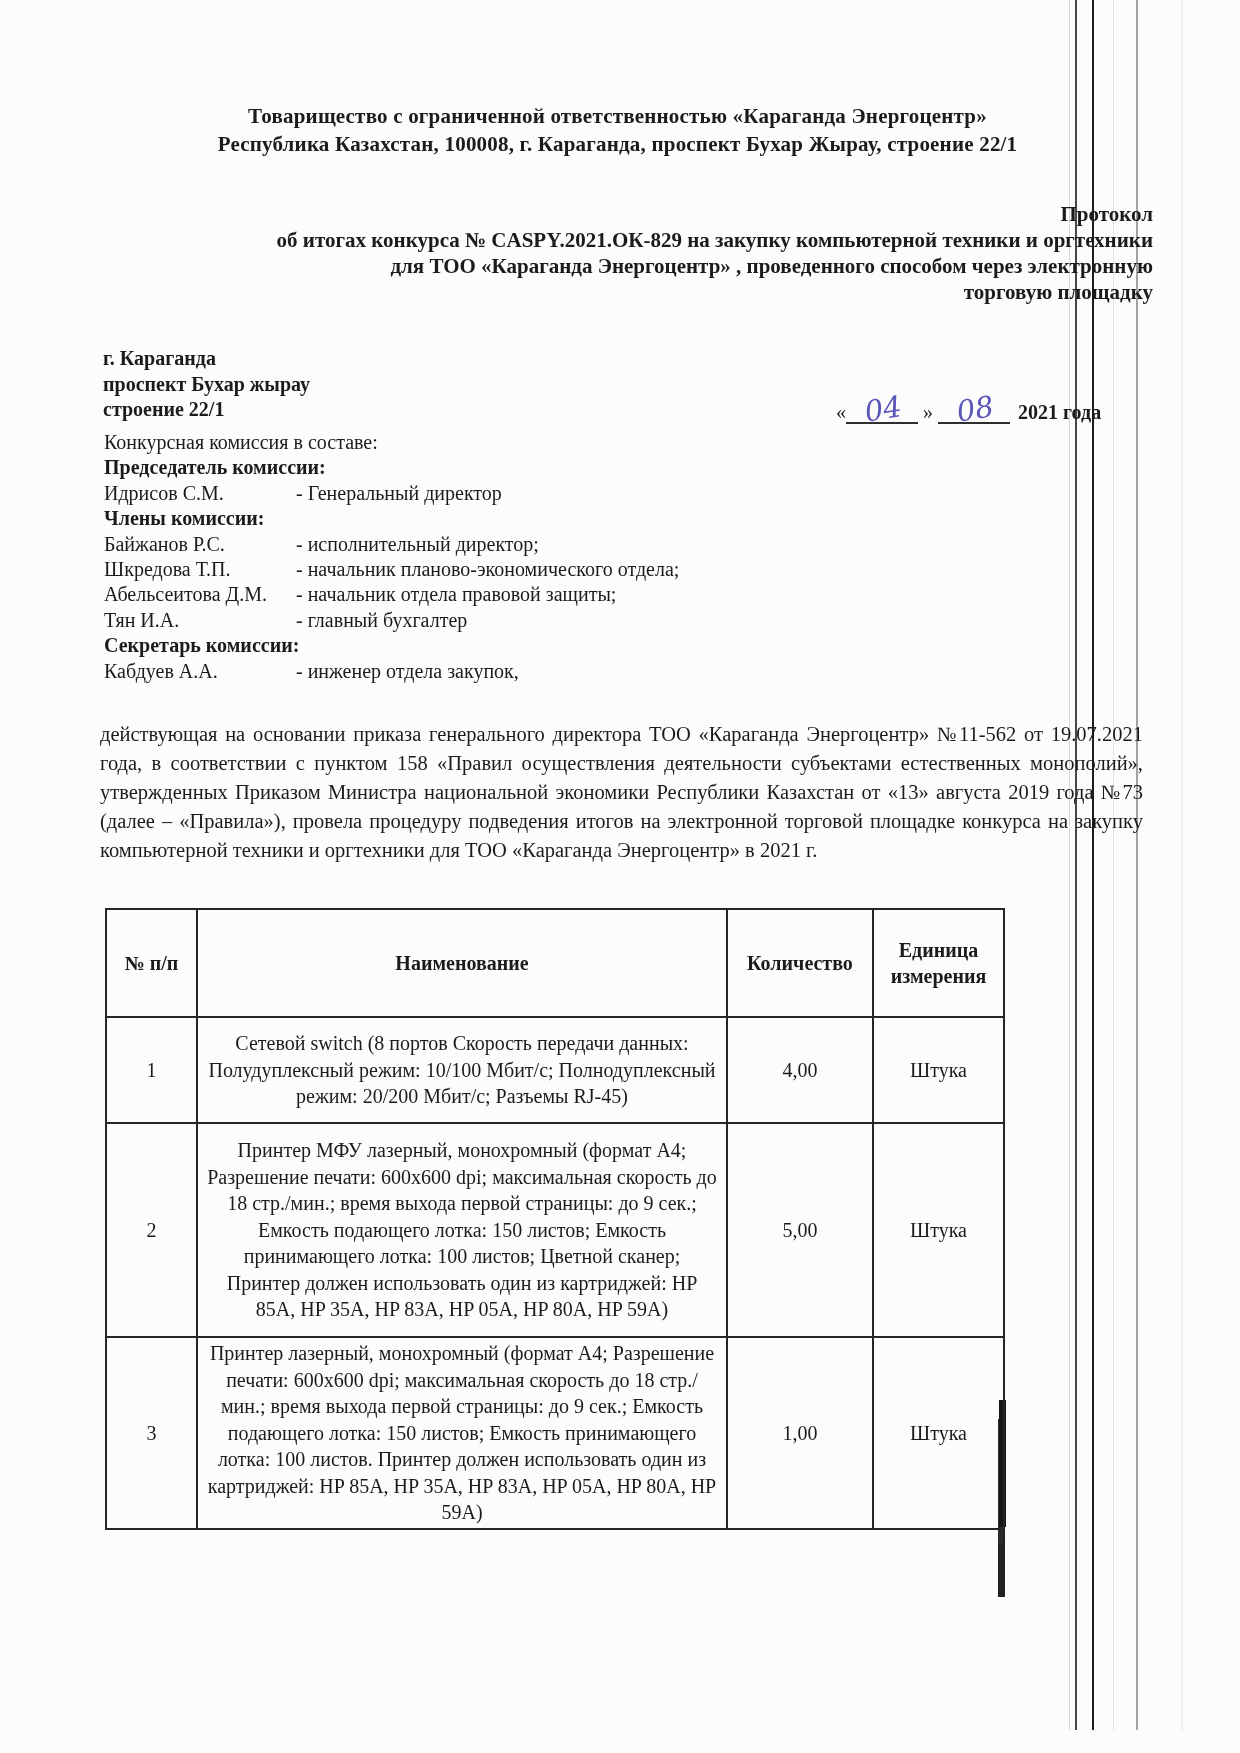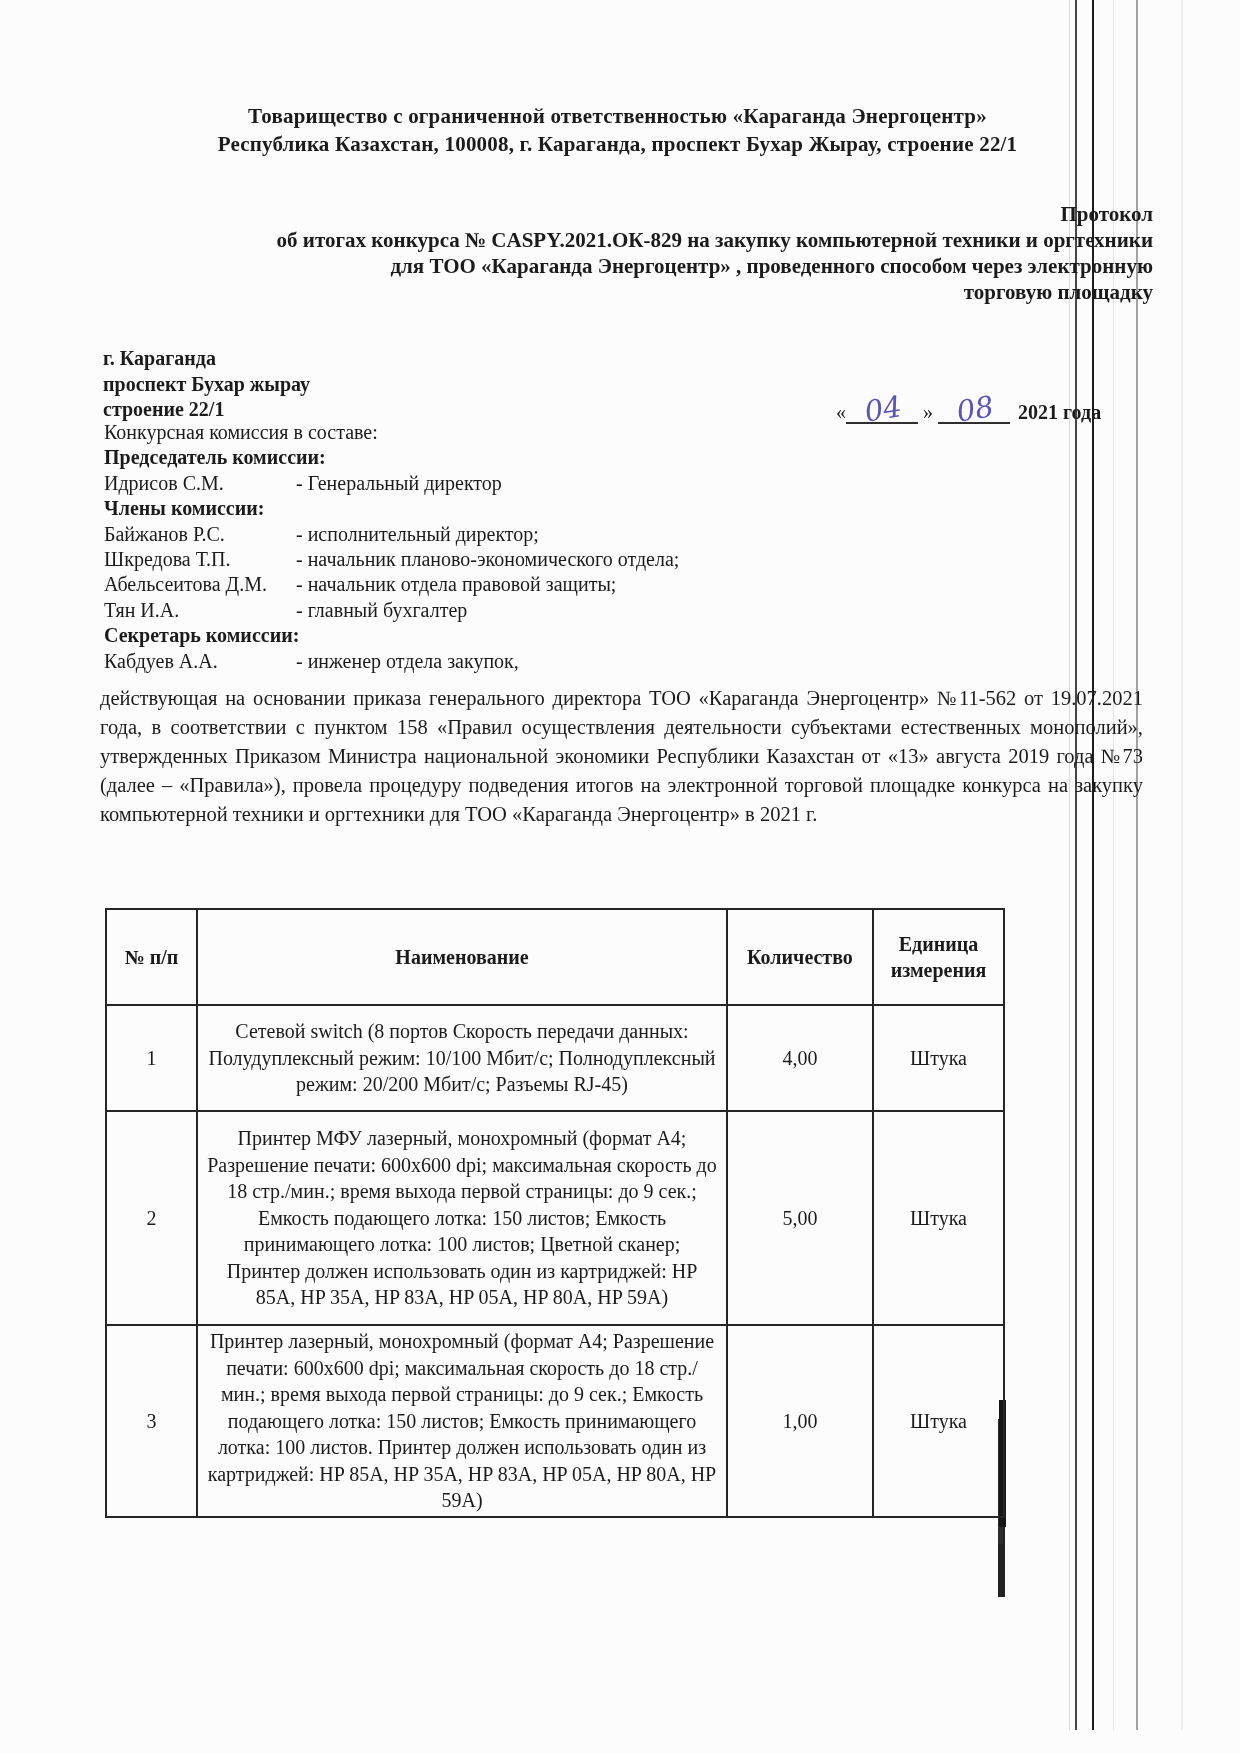--- a/index.html
+++ b/index.html
@@ -47,43 +47,43 @@
   }
   .ink{
     display:inline-block;
     font-family:"DejaVu Serif", serif;
     font-style:italic;font-size:29px;
     transform:rotate(-9deg) translateY(4px);
   }
   .yeartext{font-weight:bold;margin-left:8px;}
 
   .commission{
-    position:absolute;top:420px;left:104px;width:1010px;
+    position:absolute;top:430px;left:104px;width:1010px;
     font-size:20px;line-height:25.4px;
   }
   .commission .heading{font-weight:bold;}
   .commission .member .name{display:inline-block;min-width:192px;}
 
   .bodypara{
-    position:absolute;top:684px;left:100px;width:1043px;
+    position:absolute;top:720px;left:100px;width:1043px;
     font-size:20.5px;line-height:29px;text-align:justify;
   }
 
   table.items{
     position:absolute;top:908px;left:105px;
     border-collapse:collapse;table-layout:fixed;
     font-size:20px;background:transparent;
   }
   table.items th, table.items td{
     border:2px solid #262626;
     vertical-align:middle;text-align:center;
     padding:2px 8px;line-height:26.5px;
     overflow:hidden;
   }
-  table.items thead tr{height:96px;}
+  table.items thead tr{height:108px;}
   table.items tbody tr:nth-child(1){height:106px;}
   table.items tbody tr:nth-child(2){height:214px;}
   table.items tbody tr:nth-child(3){height:184px;}
   table.items th{font-weight:bold;}
 </style>
 </head>
 <body>
 
 <div class="page">
 

